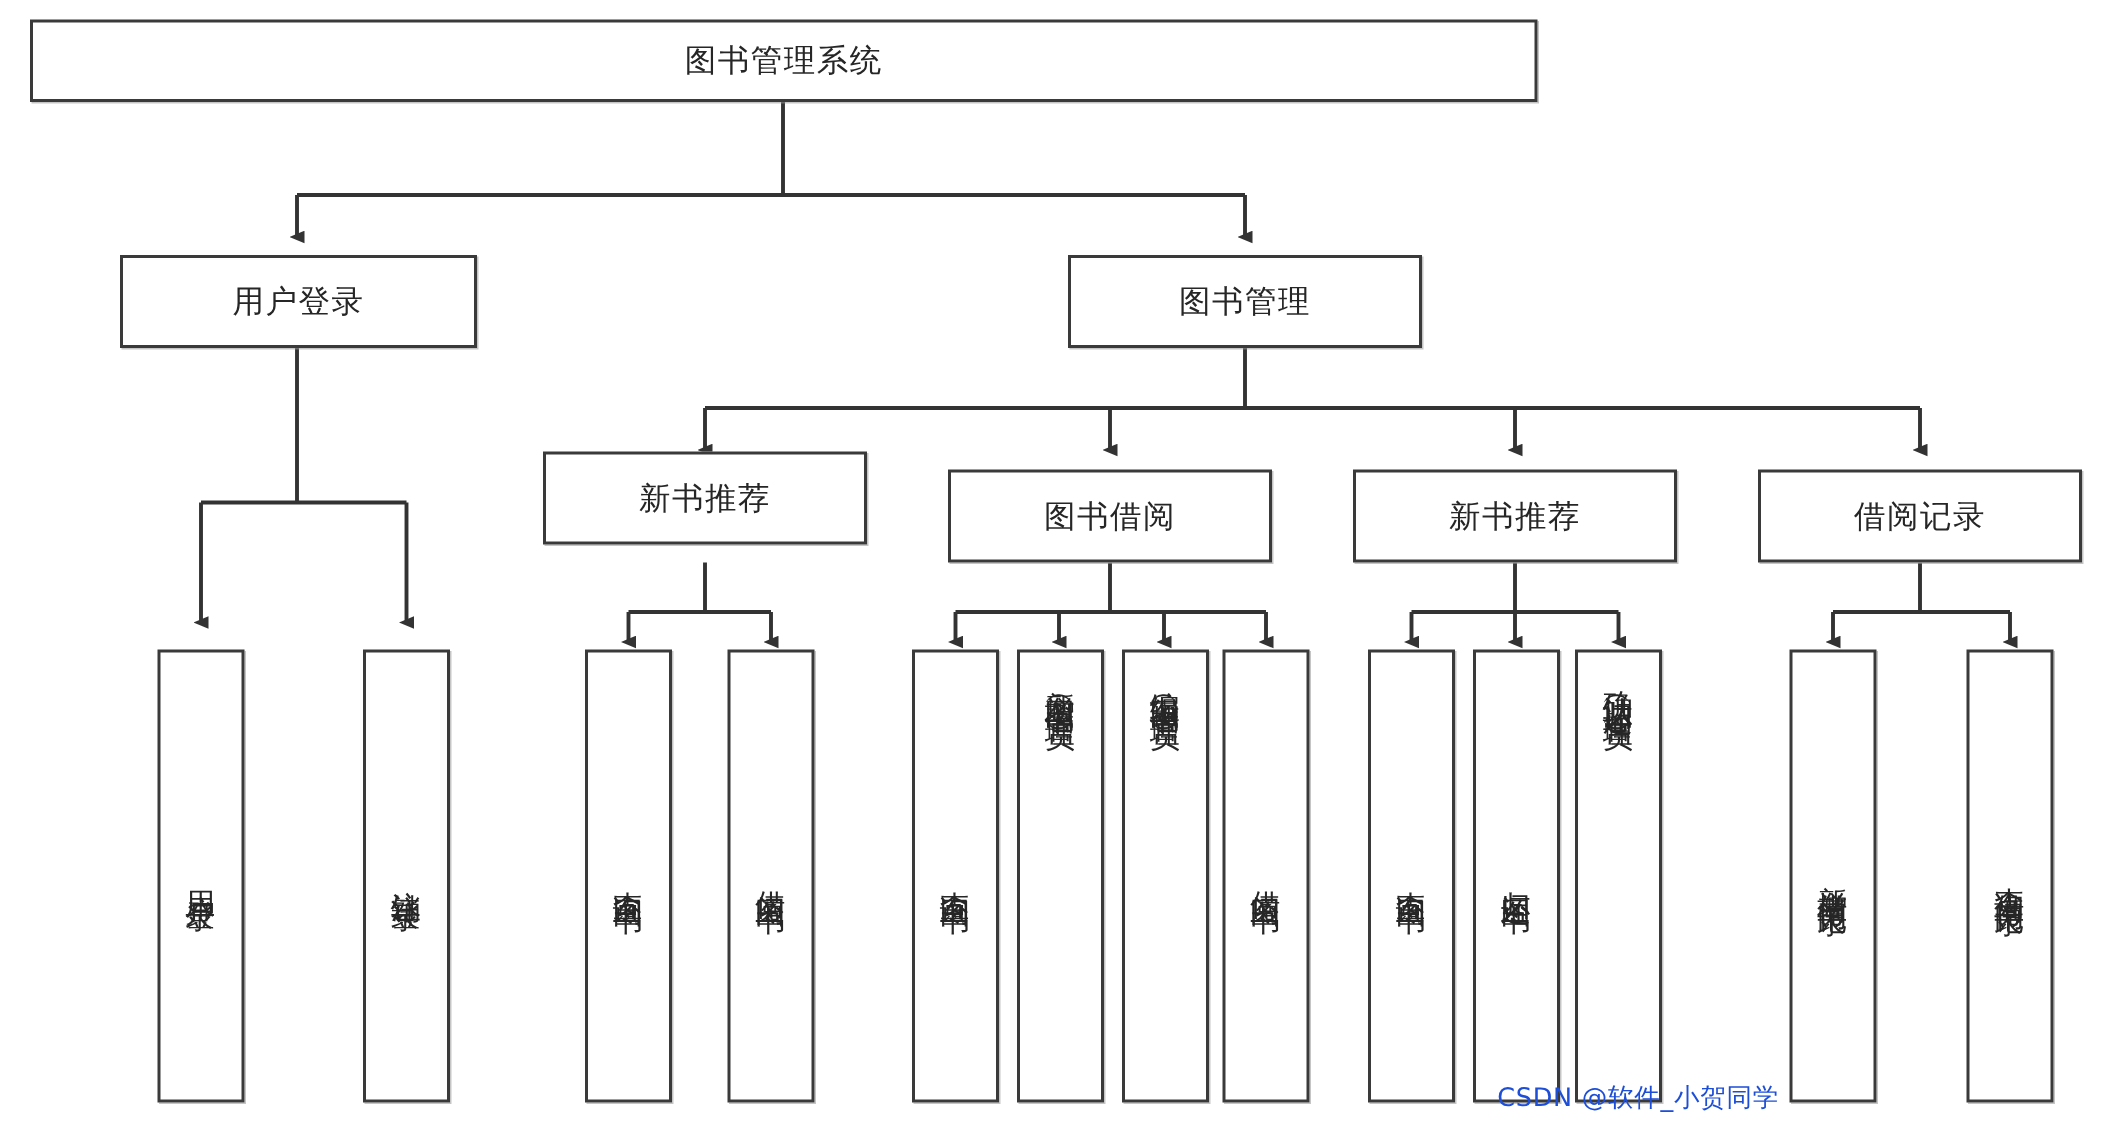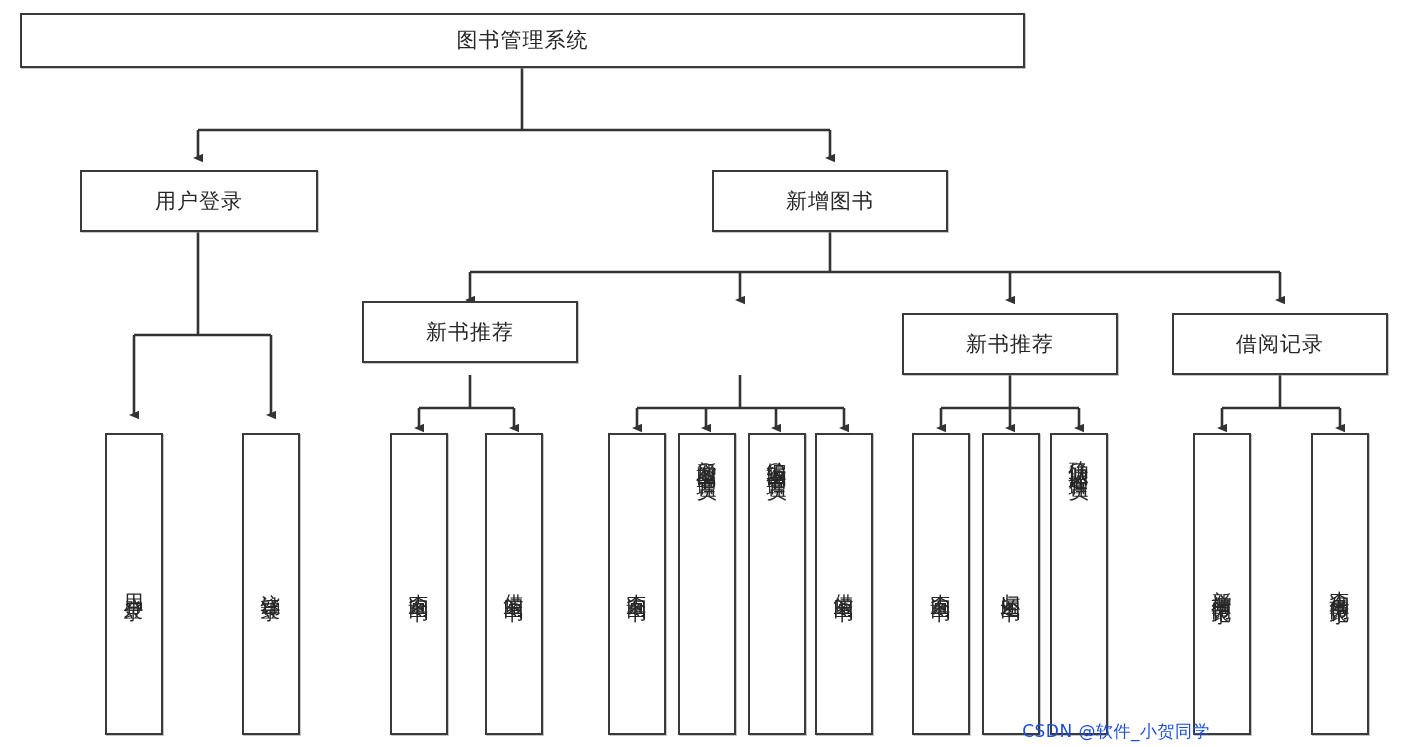--- a/index.html
+++ b/index.html
@@ -2,21 +2,21 @@
 <html><head>
 <meta charset="utf-8">
 <title>图书管理系统功能结构图</title>
 <style>
   html,body{margin:0;padding:0;background:#ffffff;}
   body{
     width:1405px;height:747px;
     font-family:"DejaVu Sans","Liberation Sans",sans-serif;
     color:#2b2b2b;overflow:hidden;position:relative;
   }
-  #diagram-root{position:relative;width:1194px;height:747px;background:#ffffff;padding-left:24px;}
+  #diagram-root{position:relative;width:1194px;height:747px;background:#ffffff;}
   svg#tree-svg{position:absolute;left:0;top:0;width:1405px;height:747px;}
   .node-box{
     position:absolute;
     background:#ffffff;
     border:2.5px solid #3a3a3a;
     box-sizing:border-box;
     box-shadow:1px 1px 0 rgba(150,150,150,.55);
     display:flex;align-items:center;justify-content:center;
   }
   .node-label{
@@ -97,25 +97,28 @@
   </svg>
 
   <div class="node-box" style="left:20px;top:13px;width:1005px;height:55px;">
     <span class="node-label">图书管理系统</span>
   </div>
 
   <div class="node-box" style="left:80px;top:170px;width:238px;height:62px;">
     <span class="node-label">用户登录</span>
   </div>
   <div class="node-box" style="left:712px;top:170px;width:236px;height:62px;">
-    <span class="node-label">新增图书</span>
+    <span class="node-label">图书管理</span>
   </div>
 
   <div class="node-box" style="left:362px;top:301px;width:216px;height:62px;">
     <span class="node-label">新书推荐</span>
+  </div>
+  <div class="node-box" style="left:632px;top:313px;width:216px;height:62px;">
+    <span class="node-label">图书借阅</span>
   </div>
   <div class="node-box" style="left:902px;top:313px;width:216px;height:62px;">
     <span class="node-label">新书推荐</span>
   </div>
   <div class="node-box" style="left:1172px;top:313px;width:216px;height:62px;justify-content:center;">
     <span class="node-label">借阅记录</span>
   </div>
 
   <div class="node-box leaf-box center-v" style="left:105px;top:433px;width:58px;height:302px;">
     <span class="node-label">用户登录</span>

